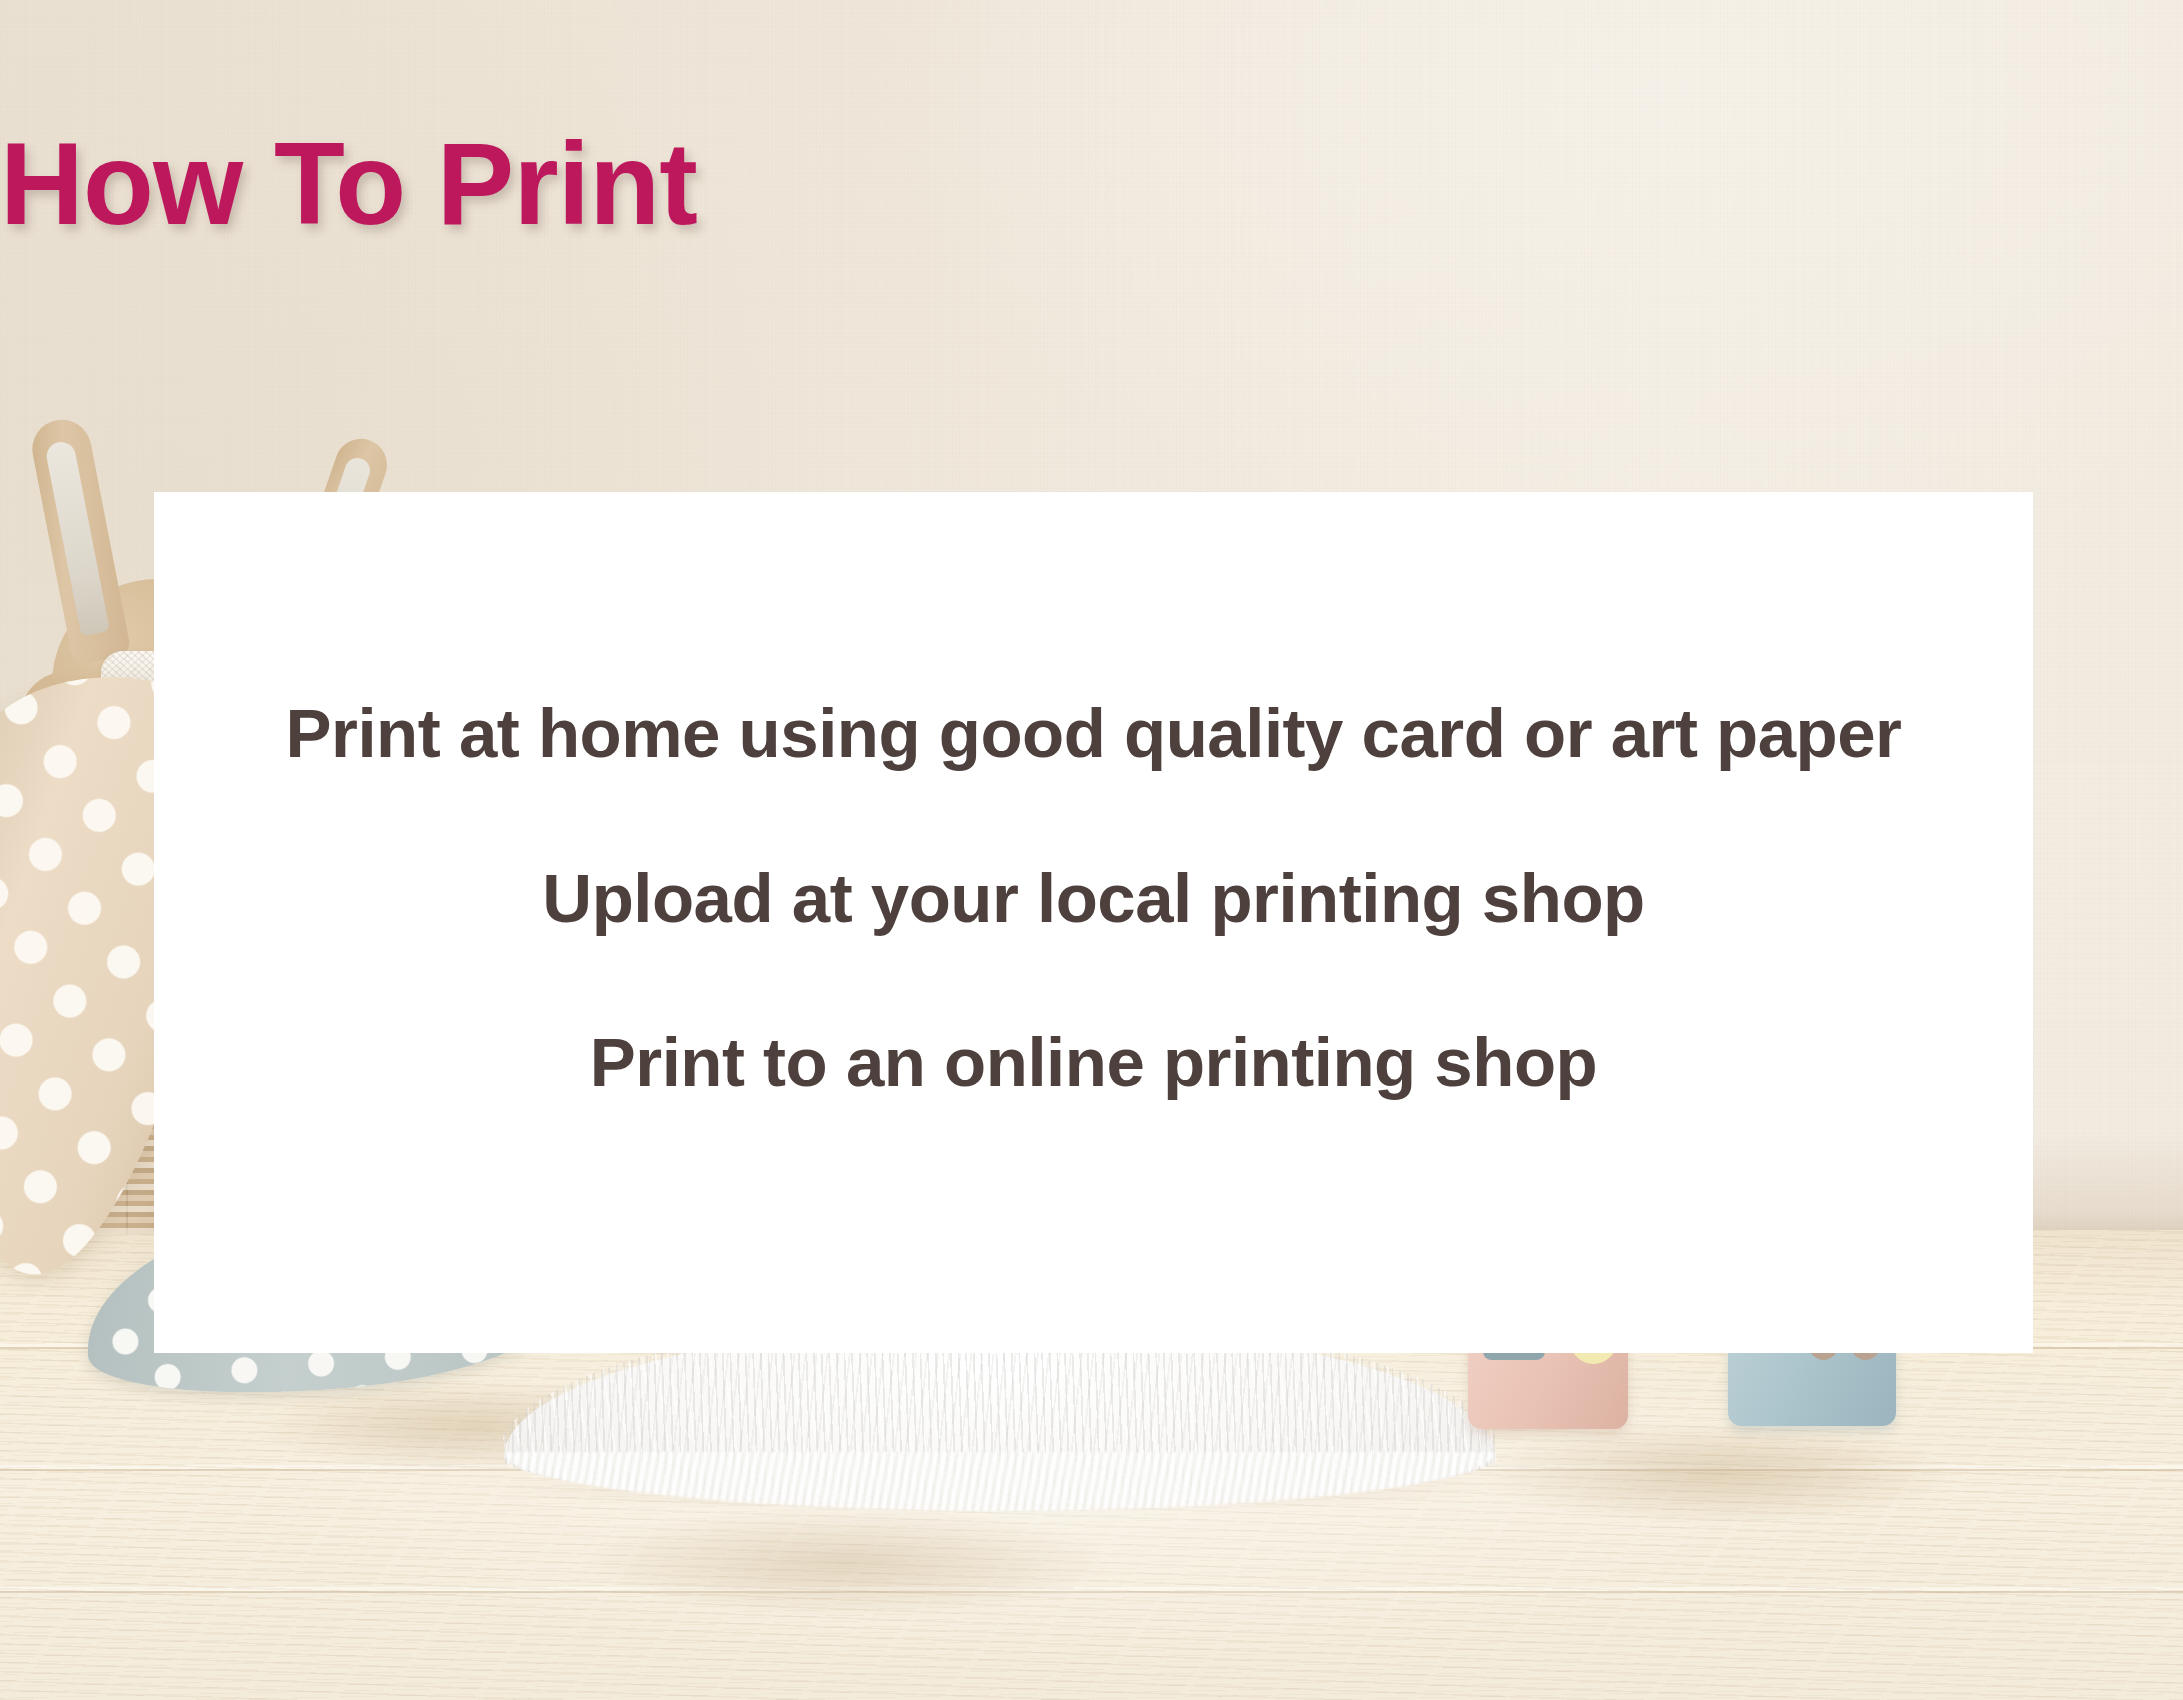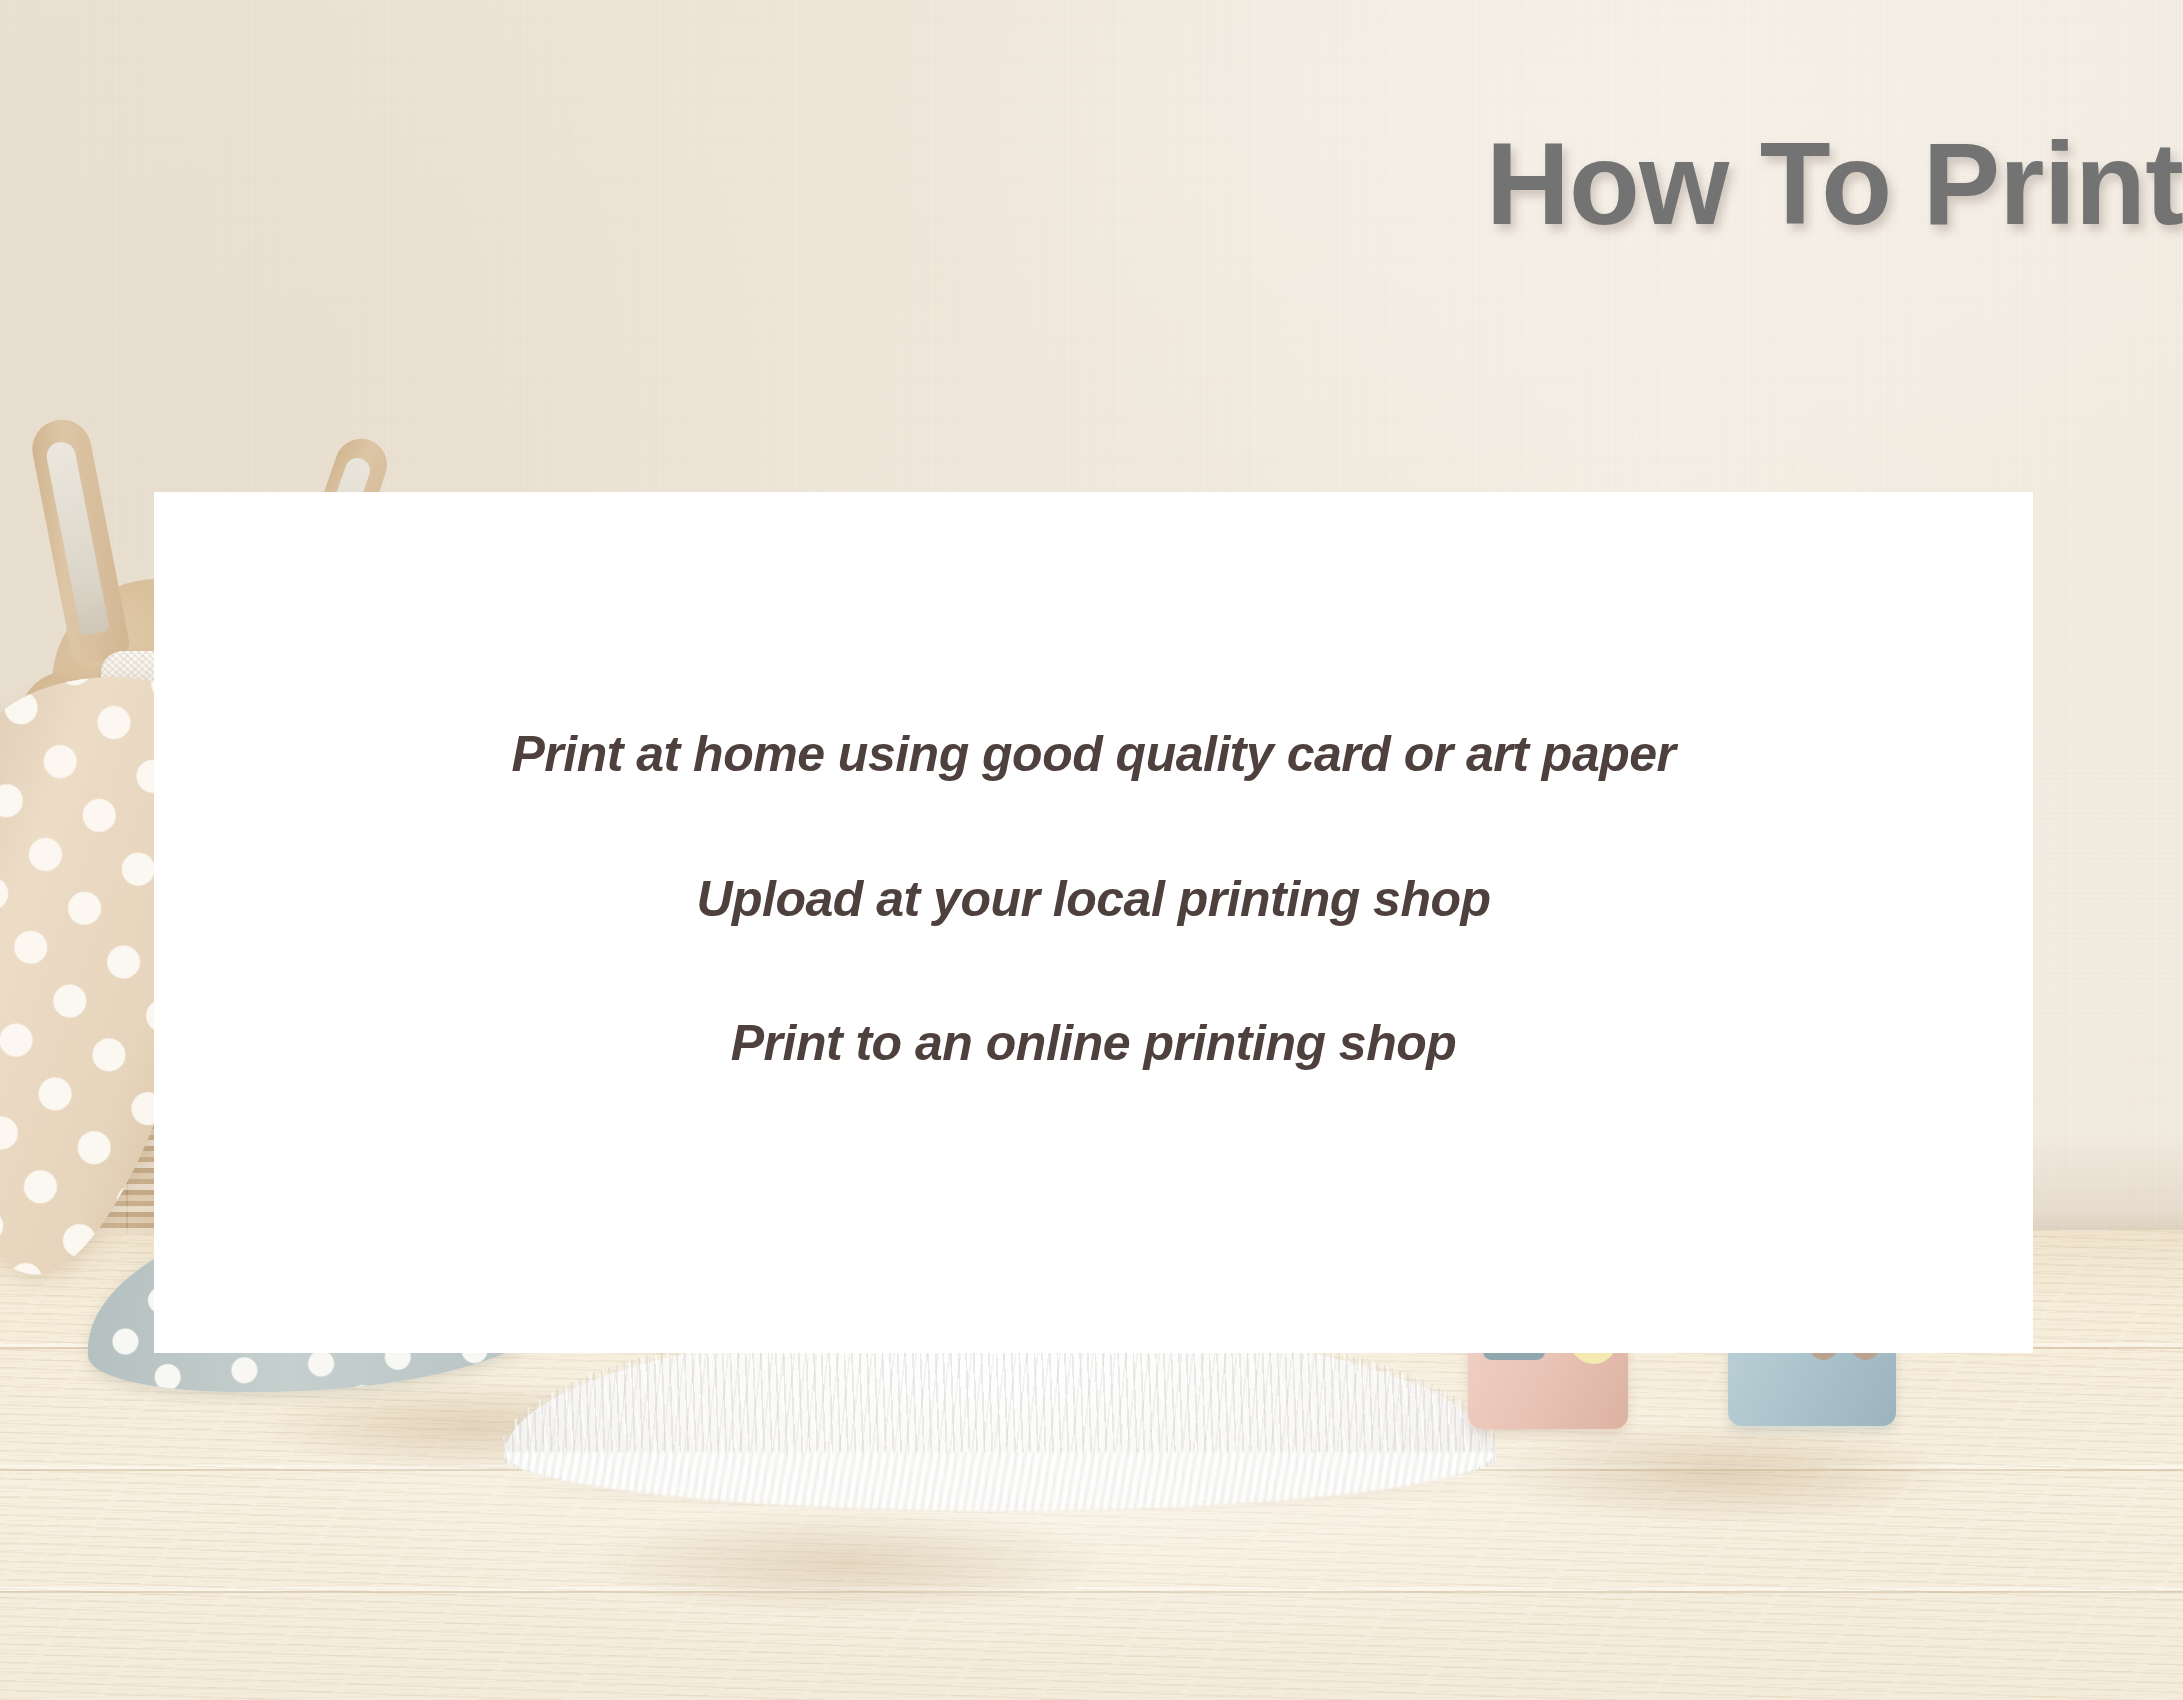--- a/index.html
+++ b/index.html
@@ -247,37 +247,36 @@
   }
   .card-lines {
     width:100%;
     display:flex; flex-direction:column; align-items:center;
     gap:92px;
     padding-bottom:47px;
   }
   .card-line {
     color:#4d403d;
     font-weight:700;
-    font-size:50px;
+    font-size:69px;
     letter-spacing:-0.5px;
     line-height:1.05;
     text-align:center;
     white-space:nowrap;
-    font-style:italic;
   }
 
   
   .title {
     position:absolute;
     left:0; top:126px; width:2183px;
-    text-align:right;
+    text-align:left;
     font-size:116px;
     font-weight:700;
     letter-spacing:-0.8px;
-    color:#737373;
+    color:#be185d;
     text-shadow:4.2px 5.9px 9.2px rgba(120,98,90,.30);
     line-height:1;
   }
 </style>
 </head>
 <body>
 
 <div id="stage">
 
   <div class="photo">

